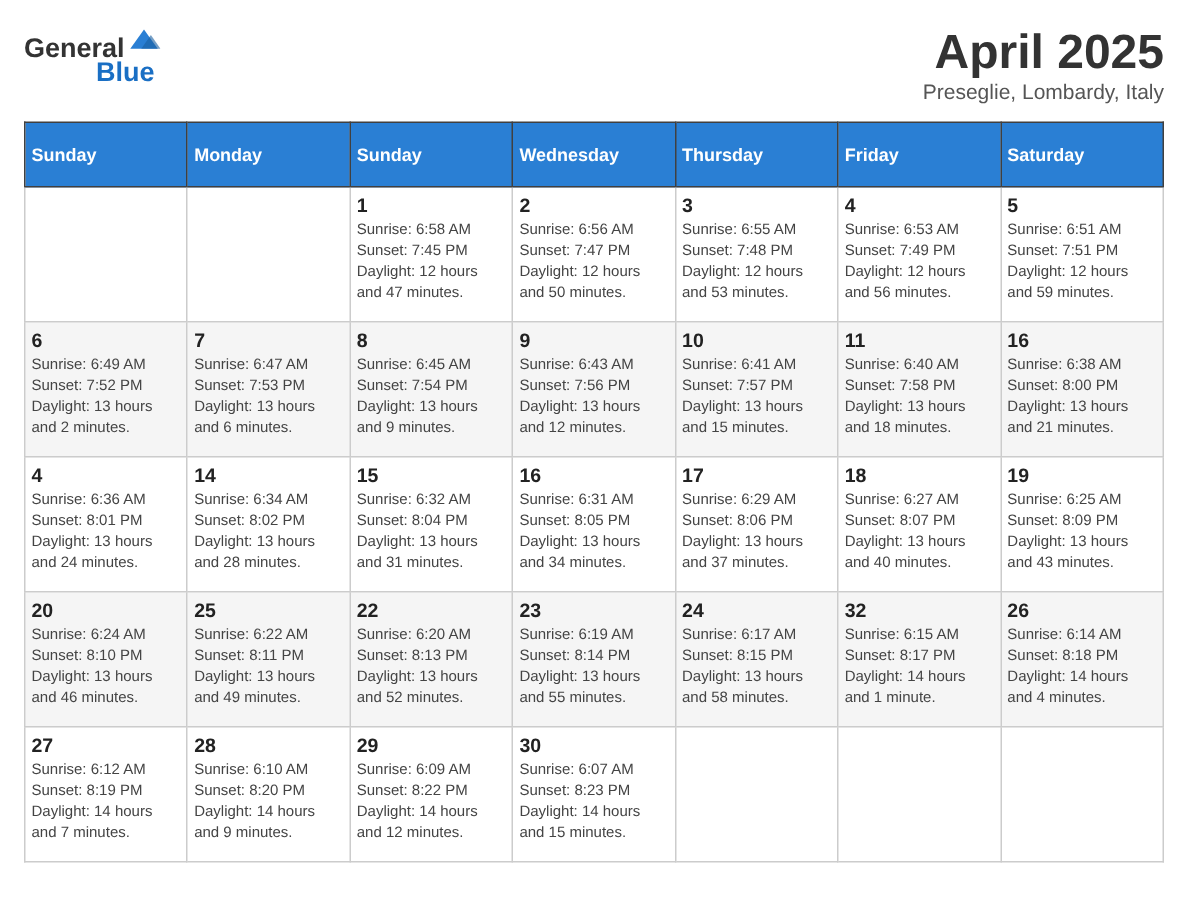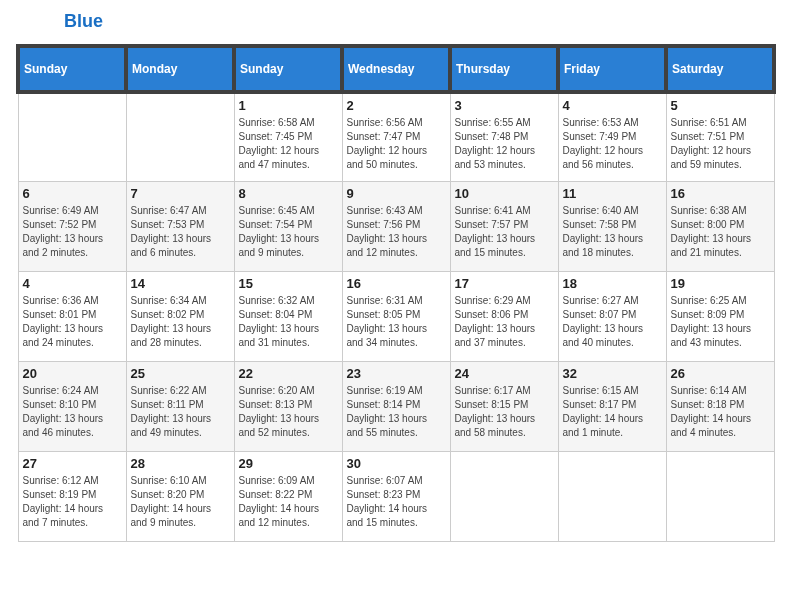--- a/index.html
+++ b/index.html
@@ -48,21 +48,21 @@
       border-collapse: collapse;
       font-size: 11px;
     }
     thead th {
       background-color: #2a7fd4;
       color: #fff;
       padding: 14px 4px;
       text-align: left;
       font-size: 12px;
       font-weight: bold;
-      border: 4px solid #404040;
+      border: 1px solid #404040;
     }
     tbody td {
       border: 1px solid #ccc;
       vertical-align: top;
       padding: 4px;
       min-height: 80px;
       height: 90px;
       width: calc(100% / 7);
       color: #333;
     }
@@ -86,24 +86,34 @@
     tbody tr:nth-child(odd) td {
       background-color: #fff;
     }
   </style>
 </head>
 <body>
 
 <div class="header">
   <div class="logo">
     <div>
+      <div class="logo-text">
+        <span class="logo-general">General</span><svg class="logo-icon" viewBox="0 0 24 24" xmlns="http://www.w3.org/2000/svg">
+            <polygon points="2,18 12,4 22,18" fill="#2a7fd4"></polygon>
+            <polygon points="10,18 17,8 24,18" fill="#1a5fa0" opacity="0.6"></polygon>
+          </svg>
+      </div>
       <div class="logo-text" style="margin-top:-4px;margin-left:48px;">
         <span class="logo-blue">Blue</span>
       </div>
     </div>
+  </div>
+  <div class="title-block">
+    <div class="month-title">April 2025</div>
+    <div class="subtitle">Preseglie, Lombardy, Italy</div>
   </div>
 </div>
 
 <table>
   <thead>
     <tr>
       <th>Sunday</th>
       <th>Monday</th>
       <th>Sunday</th>
       <th>Wednesday</th>

